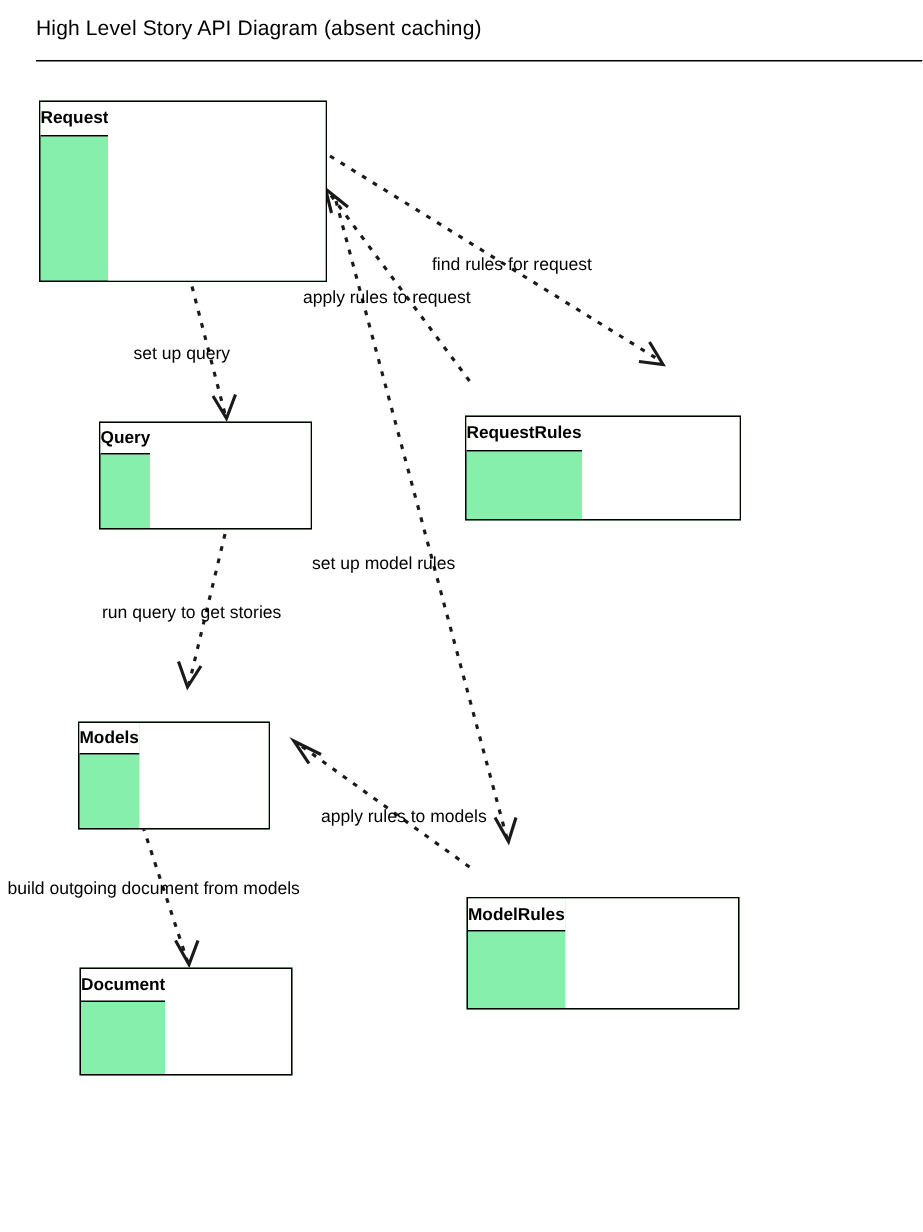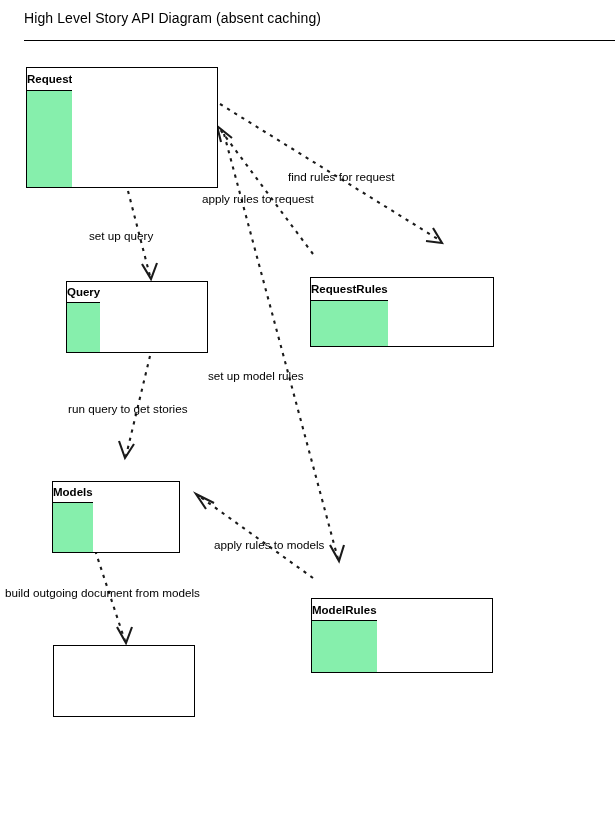--- a/index.html
+++ b/index.html
@@ -161,20 +161,21 @@
       <div class="uml-name" style="height: 21px;">Models</div>
       <div class="uml-attrs" style="height: 19px;"></div>
       <div class="uml-ops"></div>
     </div>
     <div class="uml-class" style="left: 311px; top: 563px; width: 182px; height: 75px; margin-top: 35px;">
       <div class="uml-name" style="height: 22px;">ModelRules</div>
       <div class="uml-attrs" style="height: 22px;"></div>
       <div class="uml-ops"></div>
     </div>
     <div class="uml-class" style="left: 53px; top: 645px; width: 142px; height: 72px;">
+      <div class="uml-name" style="height: 22px;">Document</div>
       <div class="uml-attrs" style="height: 19px;"></div>
       <div class="uml-ops"></div>
     </div>
   </div>
 <div id="label-layer">
     <div class="edge-label" style="left: 288px; top: 170px;">find rules for request</div>
     <div class="edge-label" style="left: 202px; top: 192px;">apply rules to request</div>
     <div class="edge-label" style="left: 89px; top: 229px;">set up query</div>
     <div class="edge-label" style="left: 208px; top: 369px;">set up model rules</div>
     <div class="edge-label" style="left: 68px; top: 402px;">run query to get stories</div>

